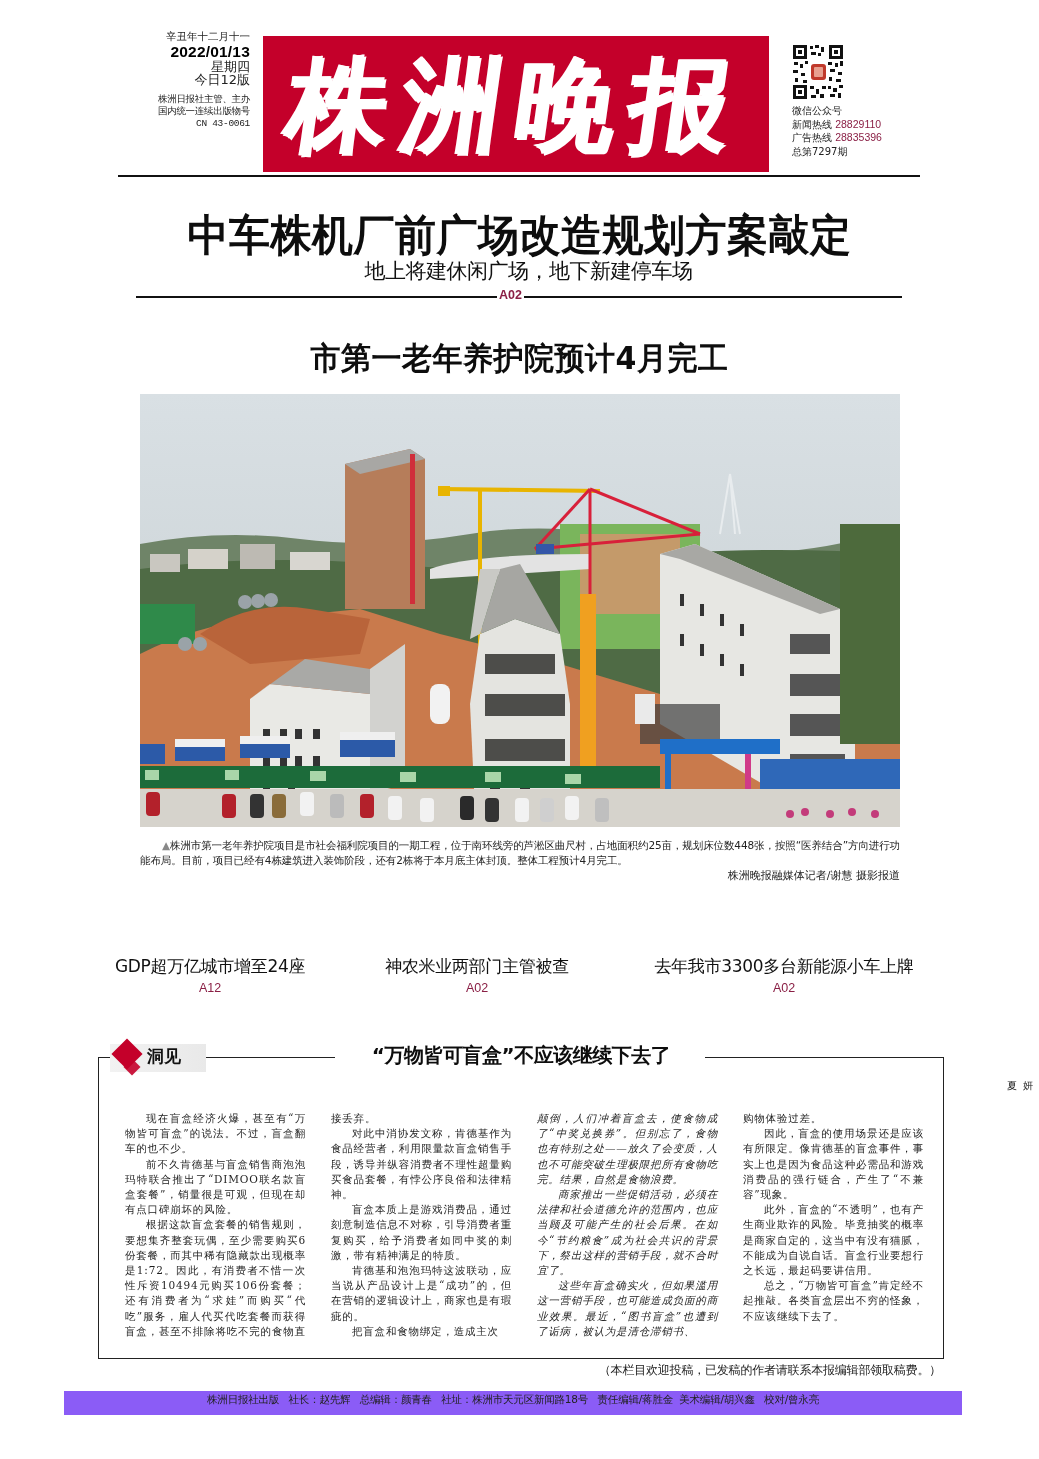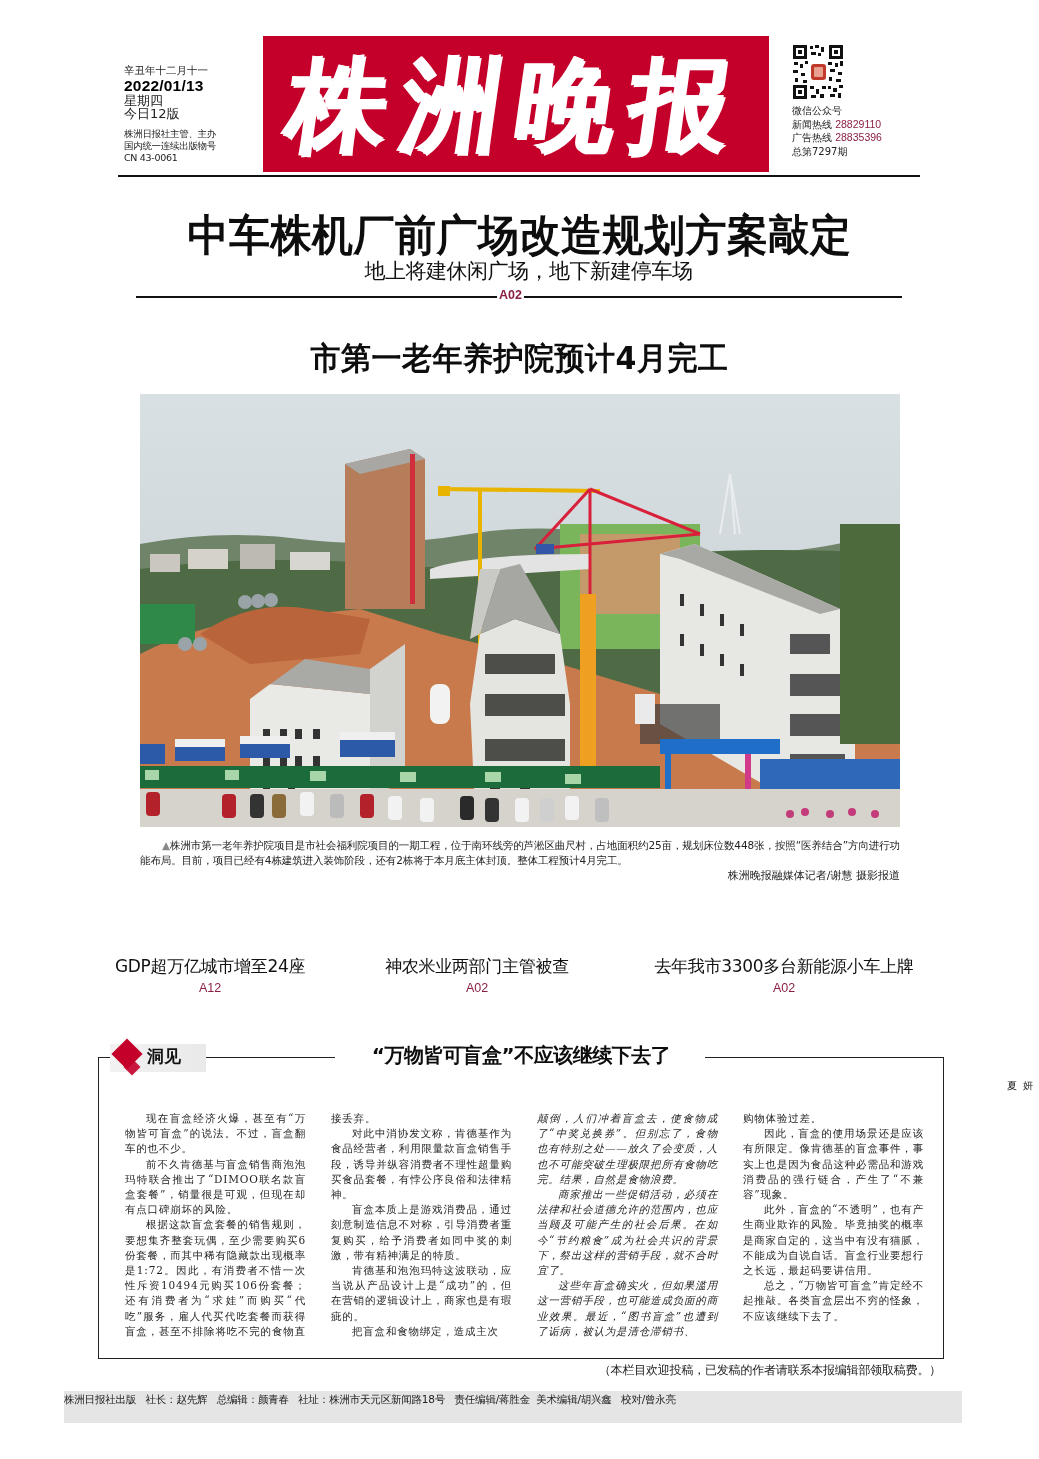--- a/index.html
+++ b/index.html
@@ -1,25 +1,25 @@
 <!DOCTYPE html>
 <html><head>
 <meta charset="utf-8">
 <style>
   * { margin: 0; padding: 0; box-sizing: border-box; }
   html, body { width: 1039px; height: 1459px; background: #ffffff; overflow: hidden; }
   body { position: relative; font-family: "DejaVu Sans", "Liberation Sans", sans-serif; color: #1a1a1a; }
 
   
-  .mast-left { position: absolute; left: 124px; top: 30px; width: 126px; font-size: 10px; line-height: 13px; color: #222; margin-top: 34px; }
+  .mast-left { position: absolute; left: 124px; top: 30px; width: 126px; text-align: right; font-size: 10px; line-height: 13px; color: #222; }
   .mast-left .lunar { font-size: 10.5px; }
   .mast-left .date { font-family: "Liberation Sans", sans-serif; font-size: 15.5px; line-height: 17px; font-weight: bold; color: #000000; letter-spacing: 0.2px; }
   .mast-left .sm { font-size: 13px; }
   .mast-left .gap { height: 8px; }
-  .mast-left .pub { font-size: 9.5px; line-height: 12px; letter-spacing: -0.3px; }
+  .mast-left .pub { font-size: 9.5px; line-height: 12px; letter-spacing: -0.3px; font-family: Liberation Mono, monospace; }
 
   .logo-box { position: absolute; left: 263px; top: 36px; width: 506px; height: 136px; background: #c4002a; display: flex; align-items: center; justify-content: center; }
   .logo-text { color: #ffffff; font-family: "DejaVu Serif", "Liberation Serif", serif; font-weight: bold; font-size: 100px; letter-spacing: 14px; line-height: 1; transform: skewX(-8deg) scaleY(1.02); text-shadow: 2px 2px 0 #ffffff, -1px 0 0 #ffffff; }
 
   .mast-right { position: absolute; left: 792px; top: 44px; width: 120px; font-size: 10px; line-height: 13.5px; color: #222; }
   .qr { width: 52px; height: 56px; position: relative; margin-bottom: 4px; }
   .qr svg { display: block; }
   .mast-right .hot { color: #8a1f45; font-family: "Liberation Sans", sans-serif; font-size: 10.5px; }
 
   .rule-mast { position: absolute; left: 118px; top: 175px; width: 802px; height: 2px; background: #111; }
@@ -59,21 +59,21 @@
   .op-title { position: absolute; left: 340px; top: 1042px; width: 362px; text-align: center; font-weight: bold; font-size: 20px; color: #0d0d0d; letter-spacing: -0.5px; }
   .op-author { position: absolute; left: 0; width: 1039px; top: 1079px; text-align: right; font-size: 10px; color: #222; letter-spacing: 6px; font-family: Liberation Mono, monospace; }
 
   .op-col { position: absolute; top: 1111px; width: 196px; font-size: 10.5px; line-height: 15.2px; color: #1e1e1e; text-align: justify; letter-spacing: 0.8px; font-family: "DejaVu Serif", serif; }
   .op-col p { text-indent: 2em; margin-left: 15px; }
   .op-col p.cont { text-indent: 0; }
 
   .submit-note { position: absolute; right: 98px; top: 1362px; font-size: 12px; color: #222; letter-spacing: -0.2px; }
 
   
-  .footer { position: absolute; left: 64px; top: 1391px; width: 898px; height: 32px; background: #e5e5e5; text-align: left; font-size: 10.5px; line-height: 16px; color: #222; white-space: pre; letter-spacing: -0.2px; }
+  .footer { position: absolute; left: 64px; top: 1391px; width: 898px; height: 24px; background: #8b5cf6; text-align: center; font-size: 10.5px; line-height: 16px; color: #222; white-space: pre; letter-spacing: -0.2px; }
 </style>
 </head>
 <body>
 
 <div class="mast-left">
   <div class="lunar">辛丑年十二月十一</div>
   <div class="date">2022/01/13</div>
   <div class="sm">星期四</div>
   <div class="sm">今日12版</div>
   <div class="gap"></div>

